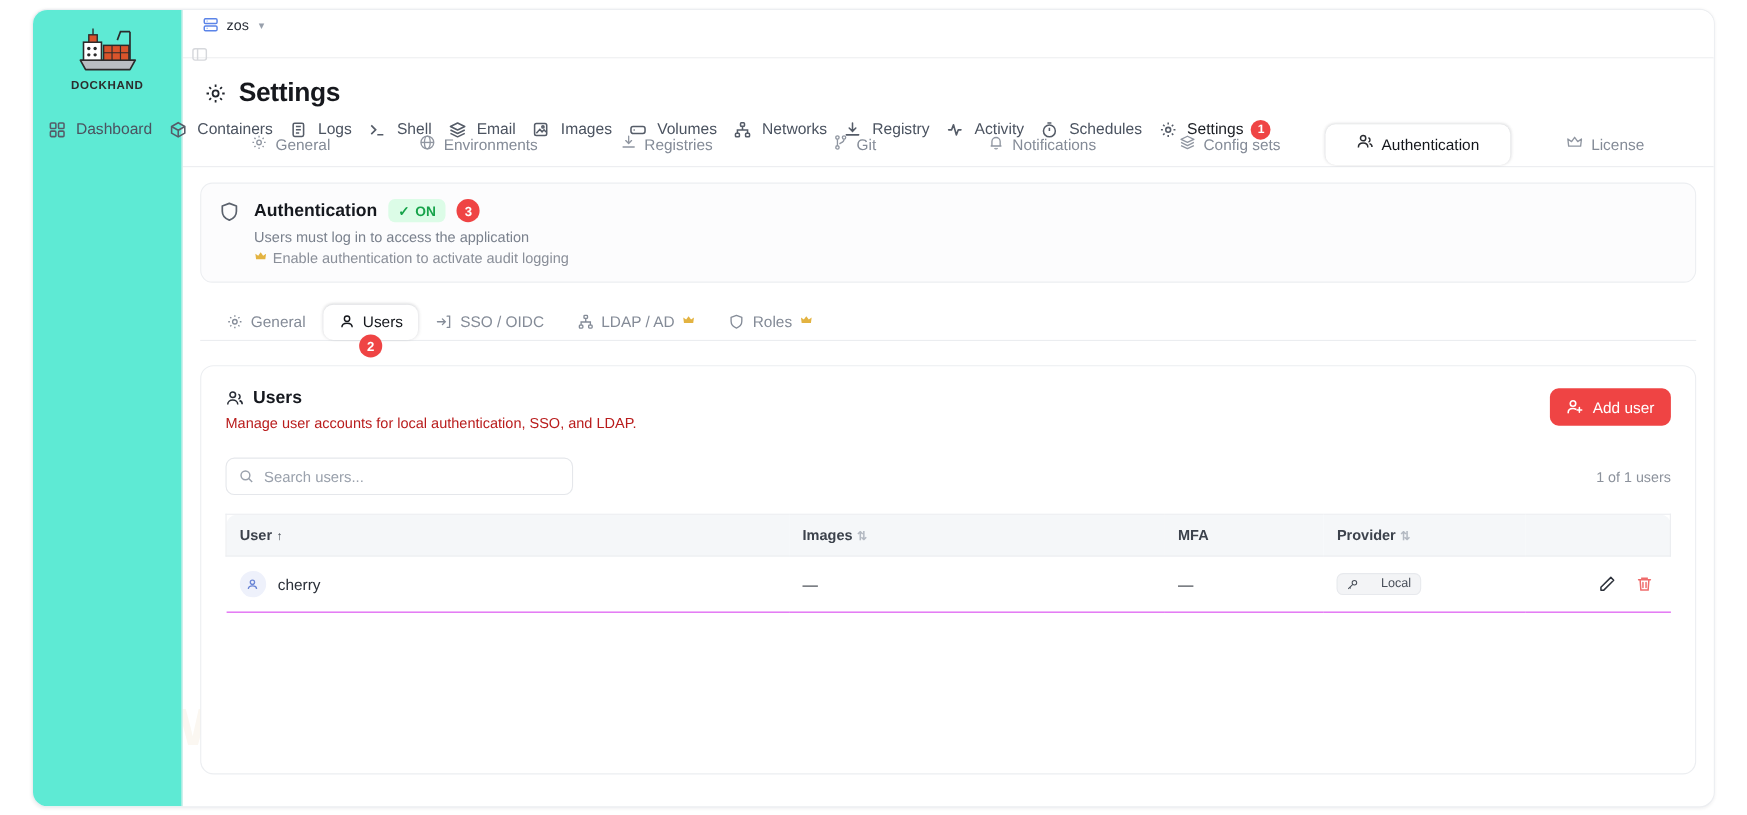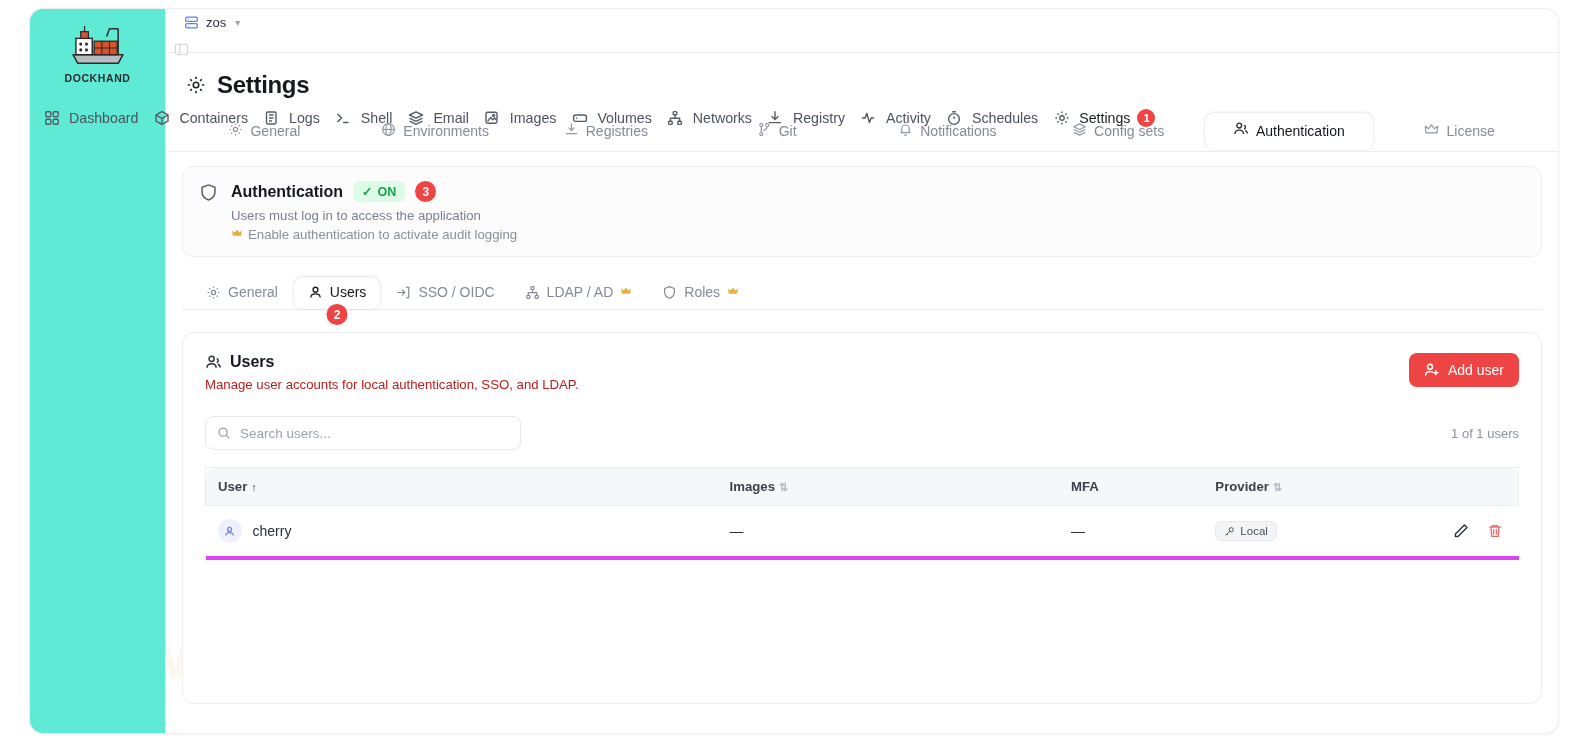--- a/index.html
+++ b/index.html
@@ -244,33 +244,33 @@
     cursor: pointer;
     white-space: nowrap;
   }
   table.users thead th:first-child { border-left: 1px solid #ebedf0; border-top-left-radius: 9px; }
   table.users thead th:last-child { border-right: 1px solid #ebedf0; border-top-right-radius: 9px; }
   .sort-ind { color: #b3b9c2; font-size: 11px; margin-left: 4px; }
   .sort-ind.active { color: #3c424c; }
   table.users tbody td {
     padding: 13px 12px;
     font-size: 14px; color: #2a2f38;
-    border-bottom: 4px solid #d946ef;
+    border-bottom: 1px solid #d946ef;
     vertical-align: middle;
   }
   .user-cell { display: flex; align-items: center; gap: 11px; }
   .avatar {
     width: 24px; height: 24px; border-radius: 50%;
     background: #eef1fb; color: #6b86d6;
     display: flex; align-items: center; justify-content: center;
     flex: 0 0 24px;
   }
   .dash { color: #9aa0aa; }
   .prov-badge {
-    display: inline-flex; align-items: center; gap: 5px;
+    display: inline-flex; align-items: center; gap: 20px;
     background: #f3f4f6; border: 1px solid #e7e9ed;
     border-radius: 6px; padding: 3px 8px;
     font-size: 11.5px; color: #4a505a;
   }
   .row-actions { display: flex; align-items: center; justify-content: flex-end; gap: 18px; padding-right: 4px; }
   .act { cursor: pointer; display: flex; }
   .act.edit { color: #2b3039; }
   .act.del { color: #ef6b6b; }
   .col-user { width: 39%; }
   .col-email { width: 26%; }

